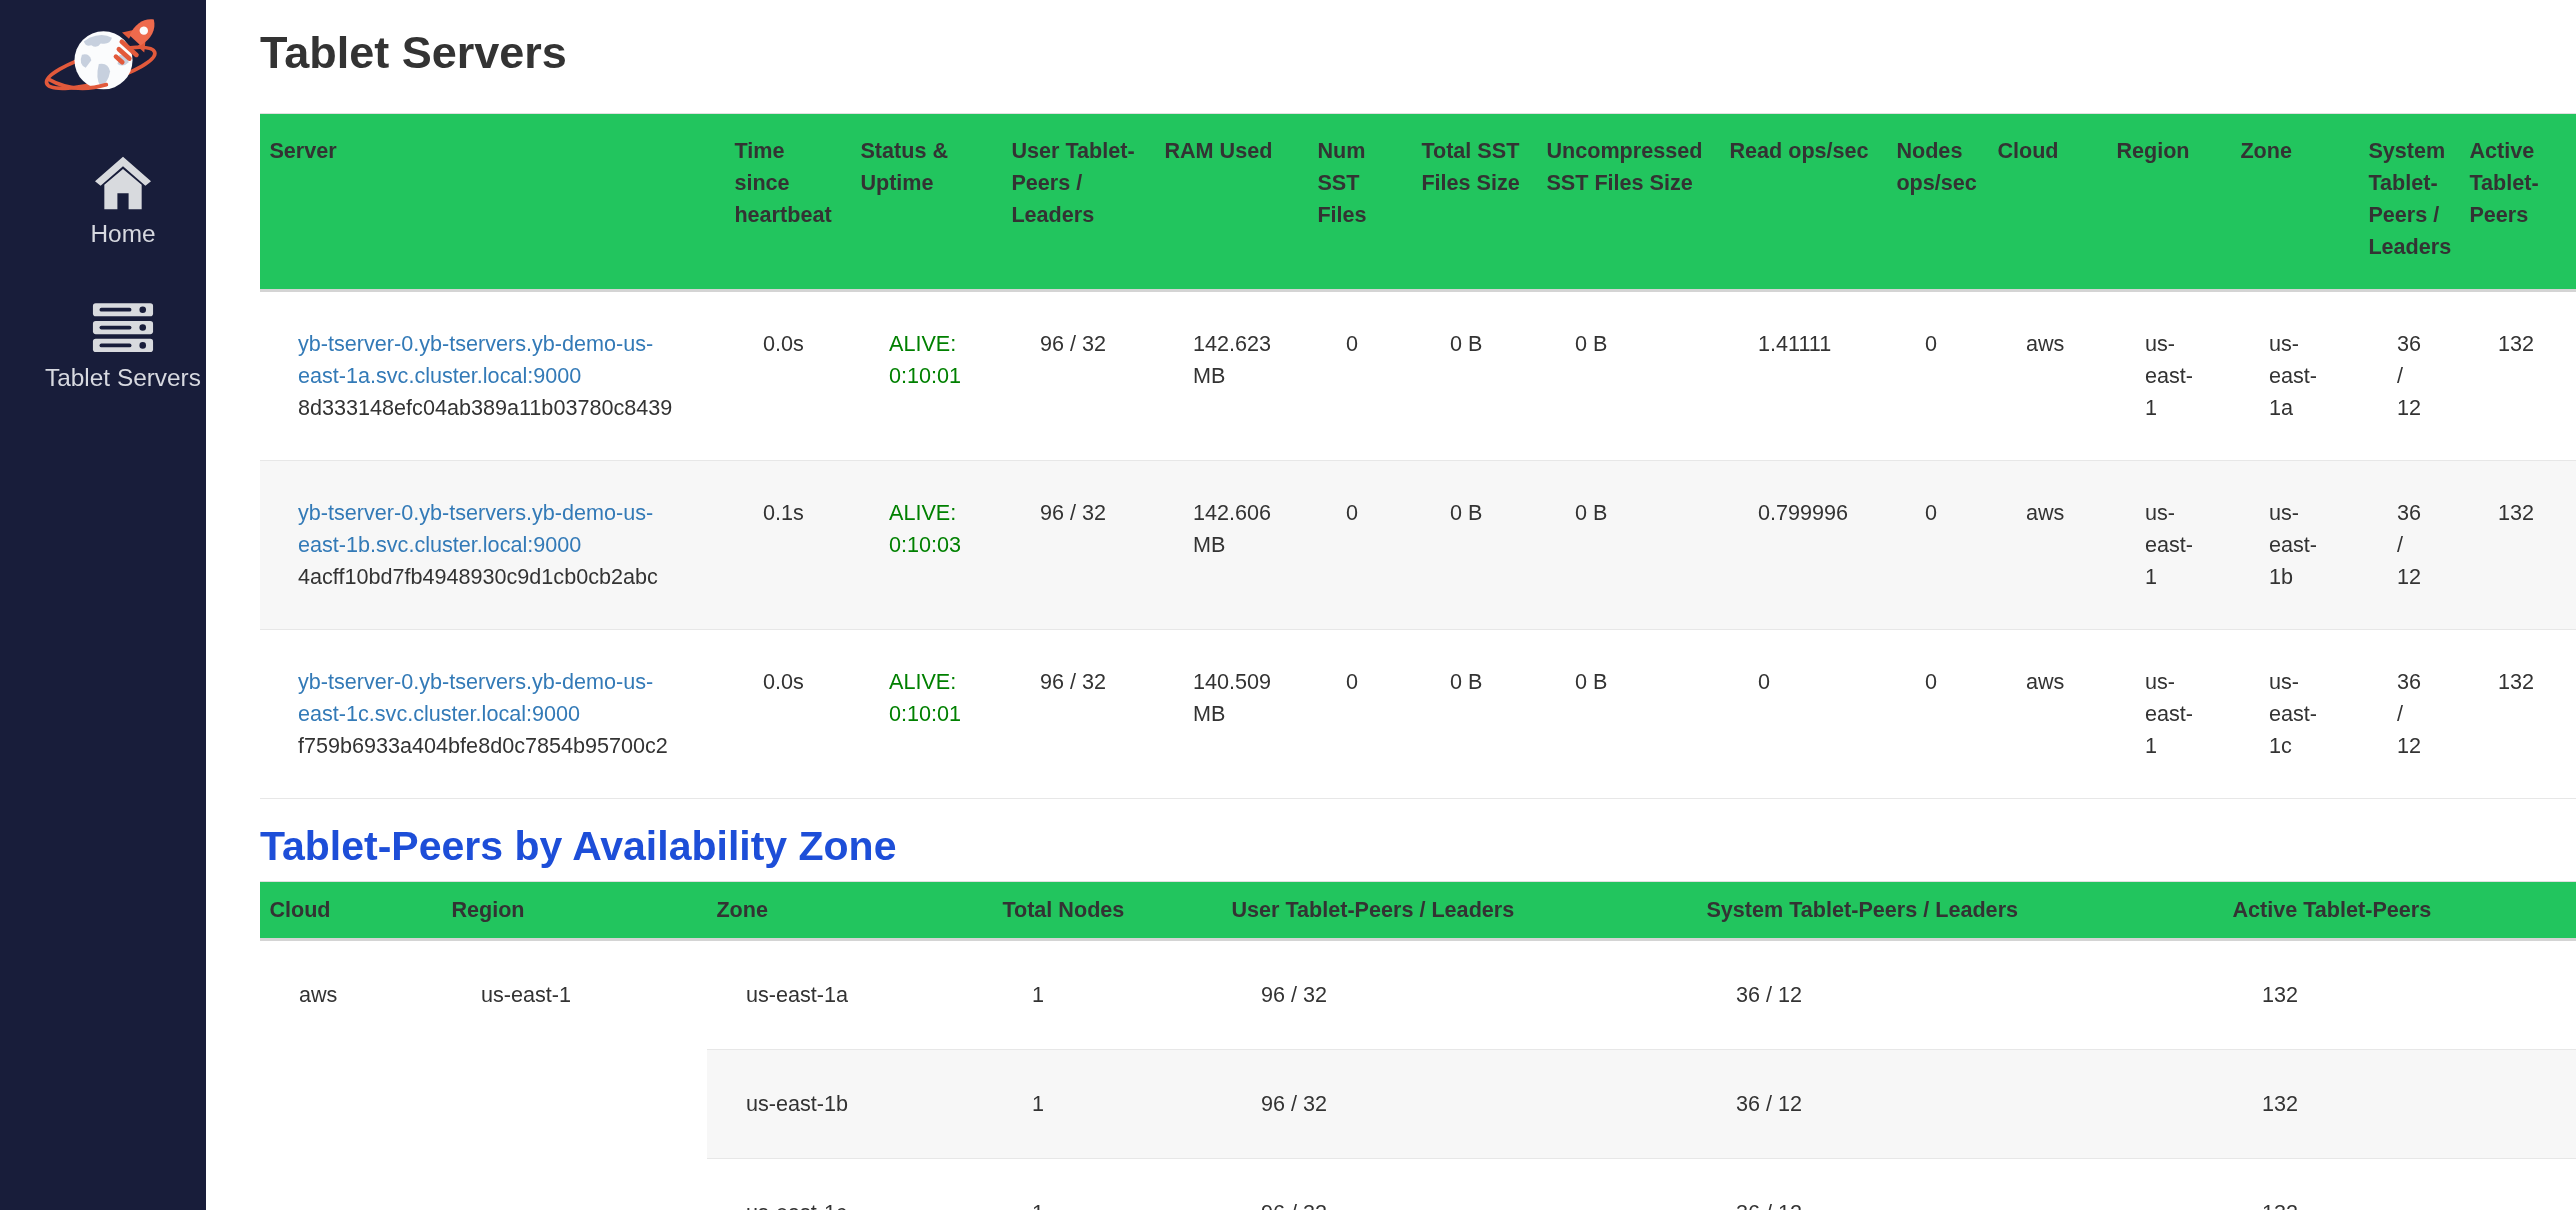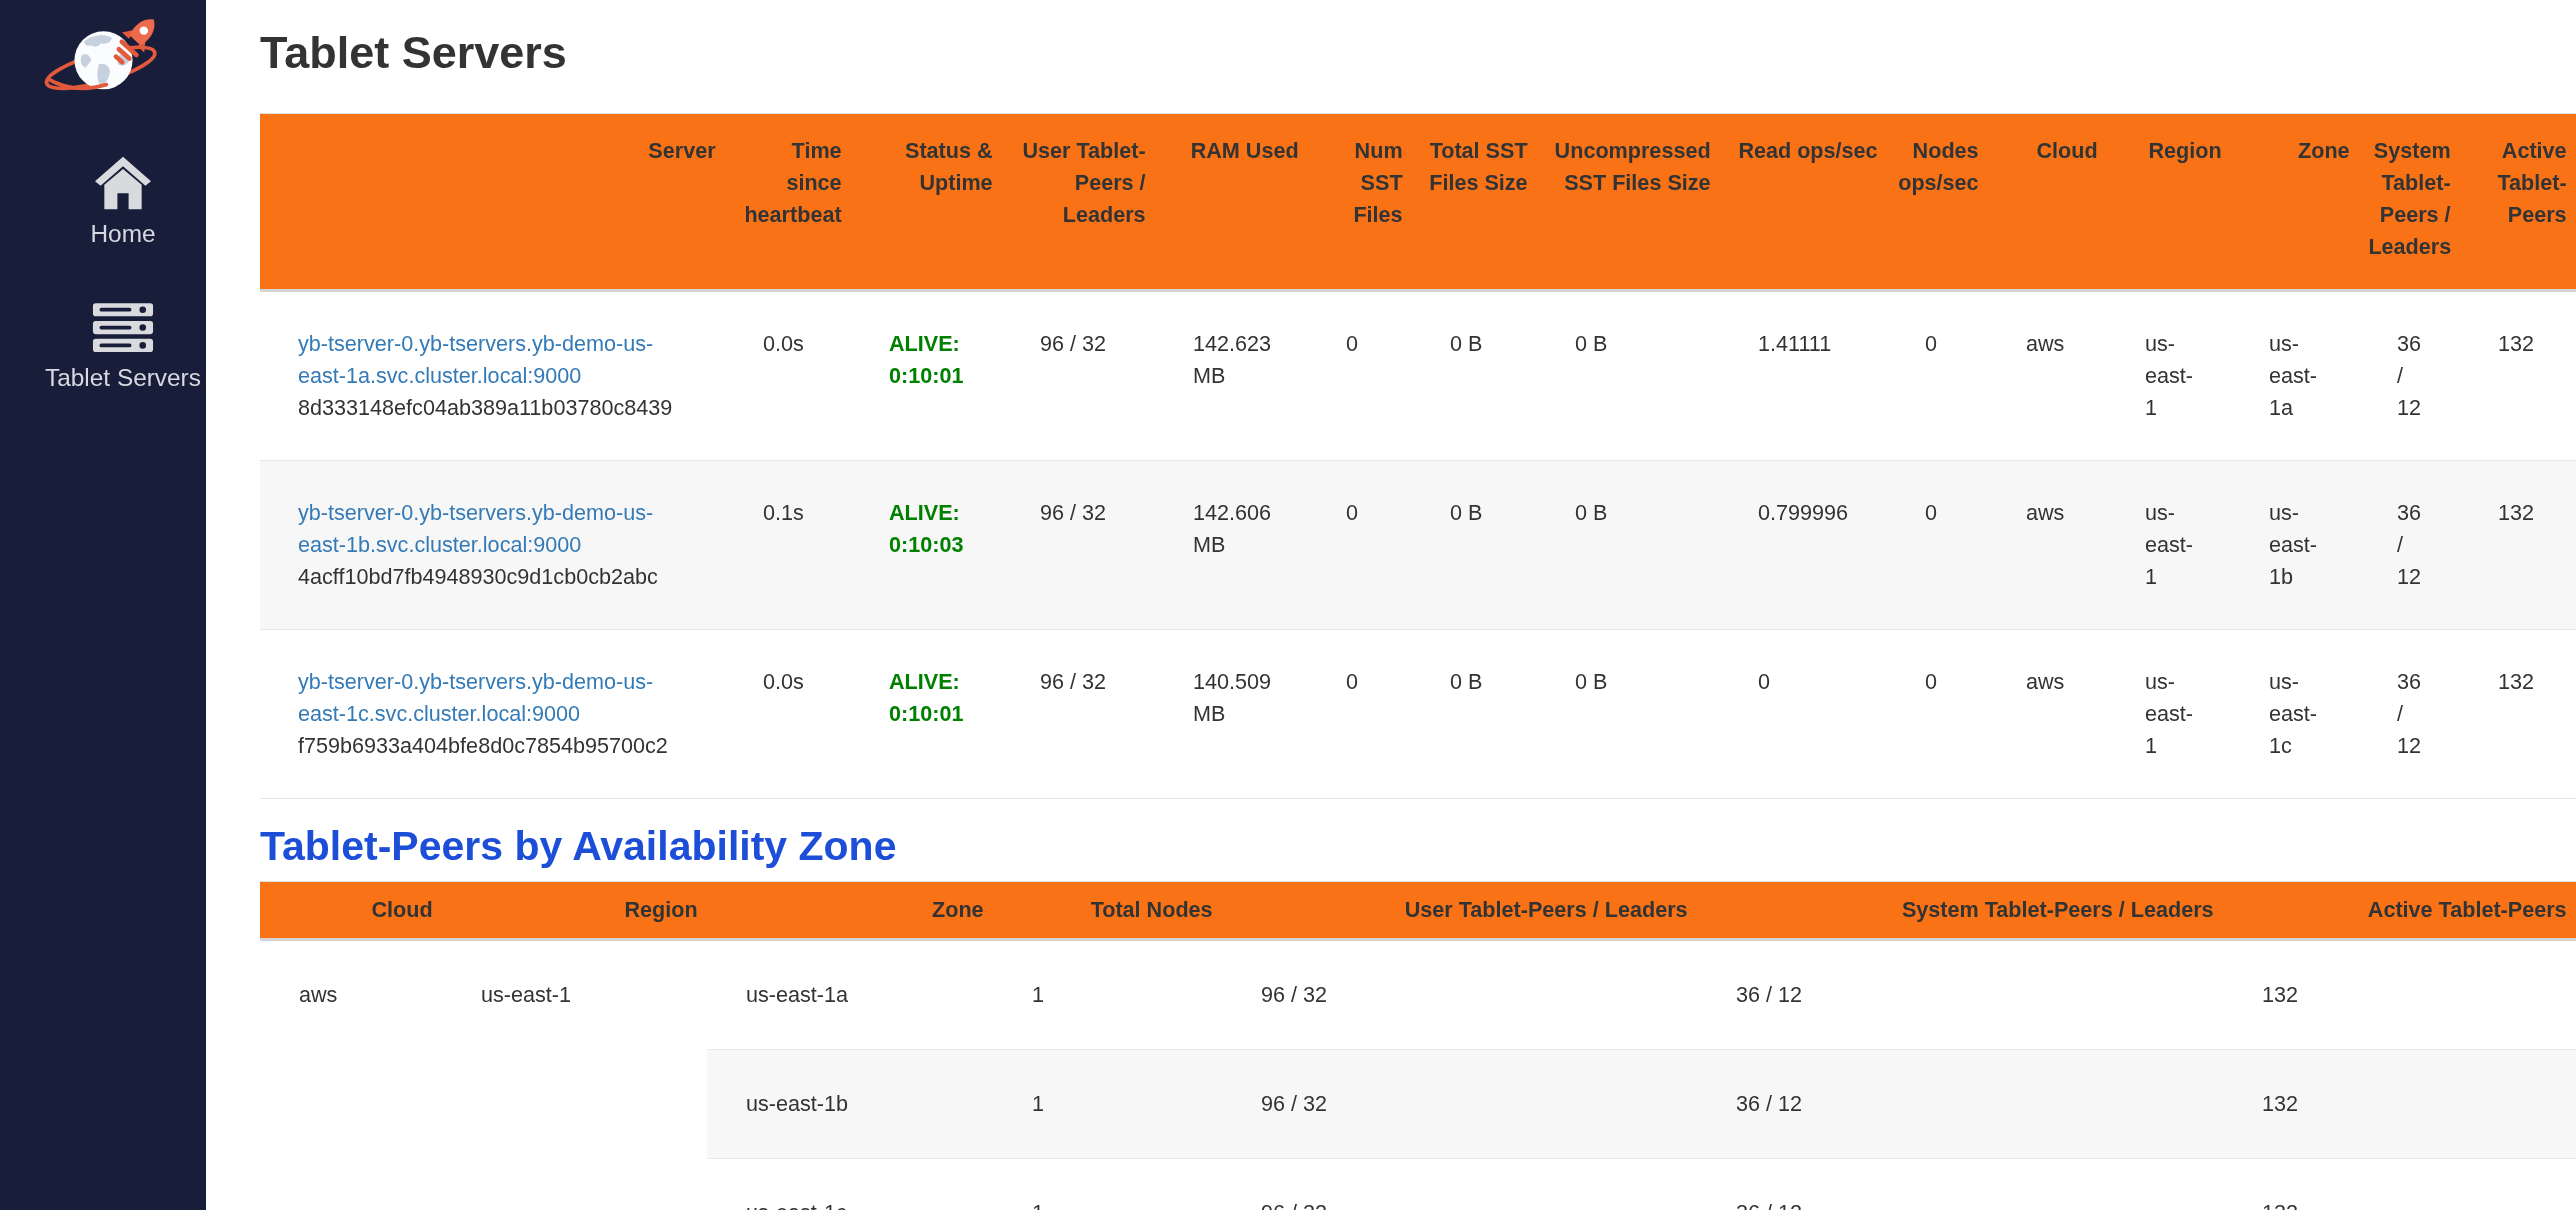--- a/index.html
+++ b/index.html
@@ -33,33 +33,33 @@
   .main { flex: 1; padding: 0 0 0 54px; overflow: hidden; }
   h1 { font-size: 45px; line-height: 54px; margin: 26px 0 33px; font-weight: bold; color: #333; }
   h2 { font-size: 41px; line-height: 50px; margin: 22.5px 0 9.4px; font-weight: bold; color: #1d4ed8; }
 
   table {
     width: 100%; border-collapse: collapse; table-layout: fixed;
     font-size: 21.6px; line-height: 32px; color: #333;
     border-top: 1.9px solid #e0e0e0; border-bottom: 1.9px solid #e7e7e7;
   }
   thead th {
-    background: #f97316; text-align: right; vertical-align: top;
+    background: #22c55e; text-align: left; vertical-align: top;
     font-weight: bold; border-bottom: 3.8px solid #d4d4d4;
     overflow: visible;
   }
   .t1 thead th { padding: 20.7px 9.4px 26px; }
   .t2 thead th { padding: 12.2px 9.4px; }
   tbody td { vertical-align: top; }
   .t1 tbody td { padding: 36px 28px 36px 38px; }
   .t2 tbody td { padding: 38px 28px 38px 39px; }
   tbody tr + tr td { border-top: 1.9px solid #e7e7e7; }
   tbody tr:nth-child(even) td { background: #f7f7f7; }
   a.server-link { color: #337ab7; text-decoration: none; }
-  .status { color: #008000; font-weight: bold; }
+  .status { color: #008000; }
 </style>
 </head>
 <body>
 
 <div class="app">
 
   <div class="sidebar">
 
     <div class="logo">
       <svg width="141" height="103" viewBox="0 0 150 110">

